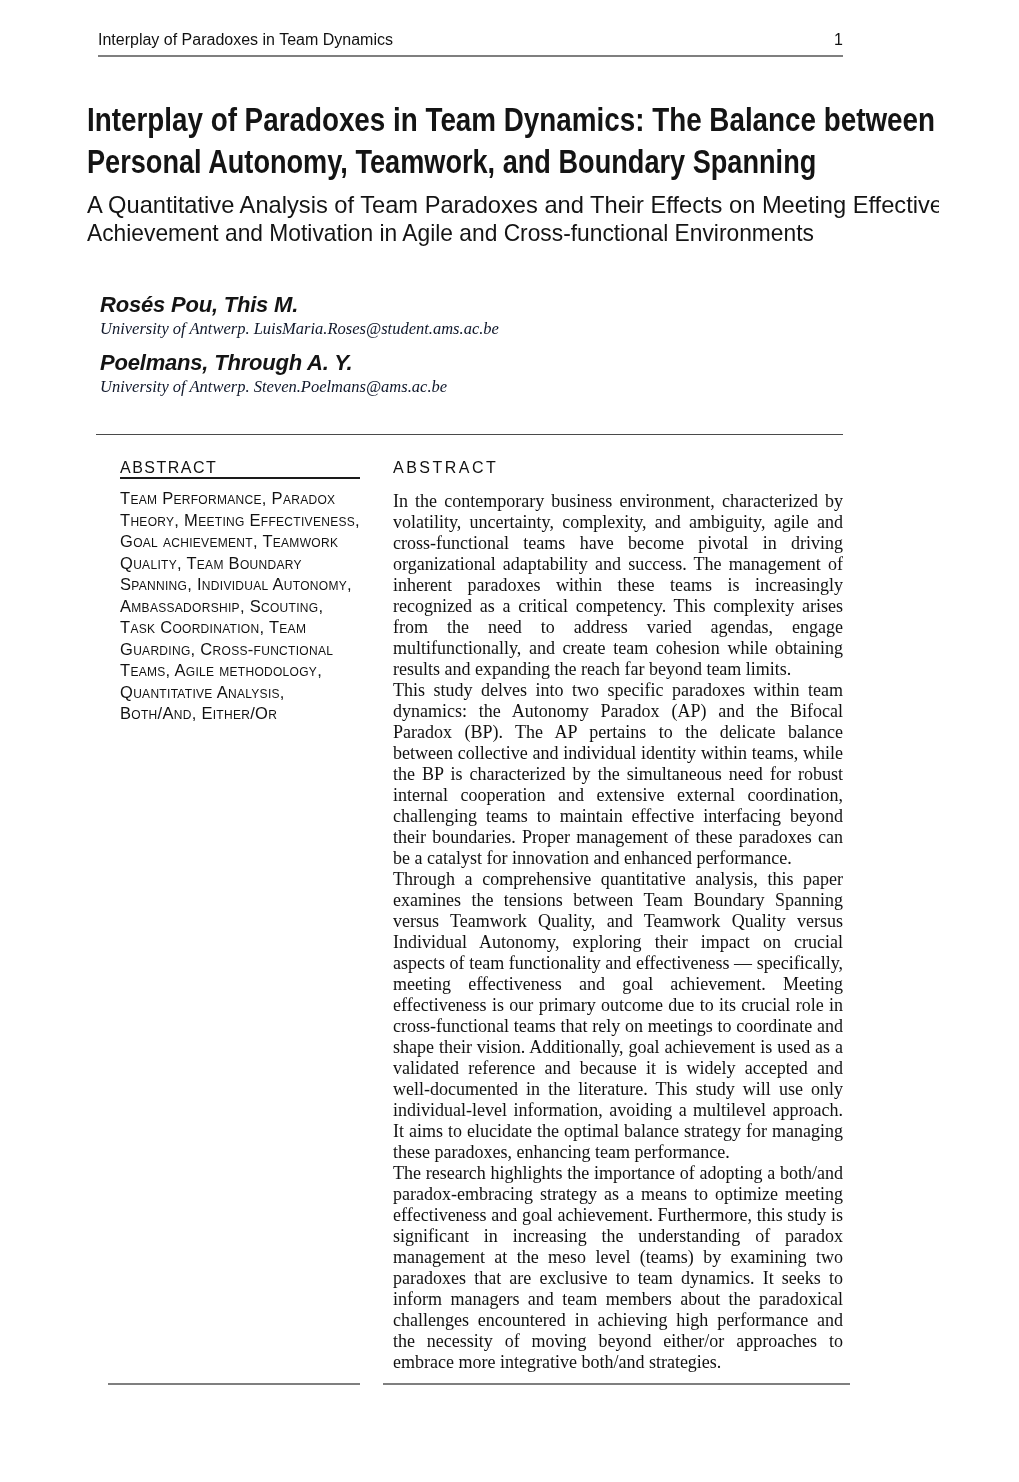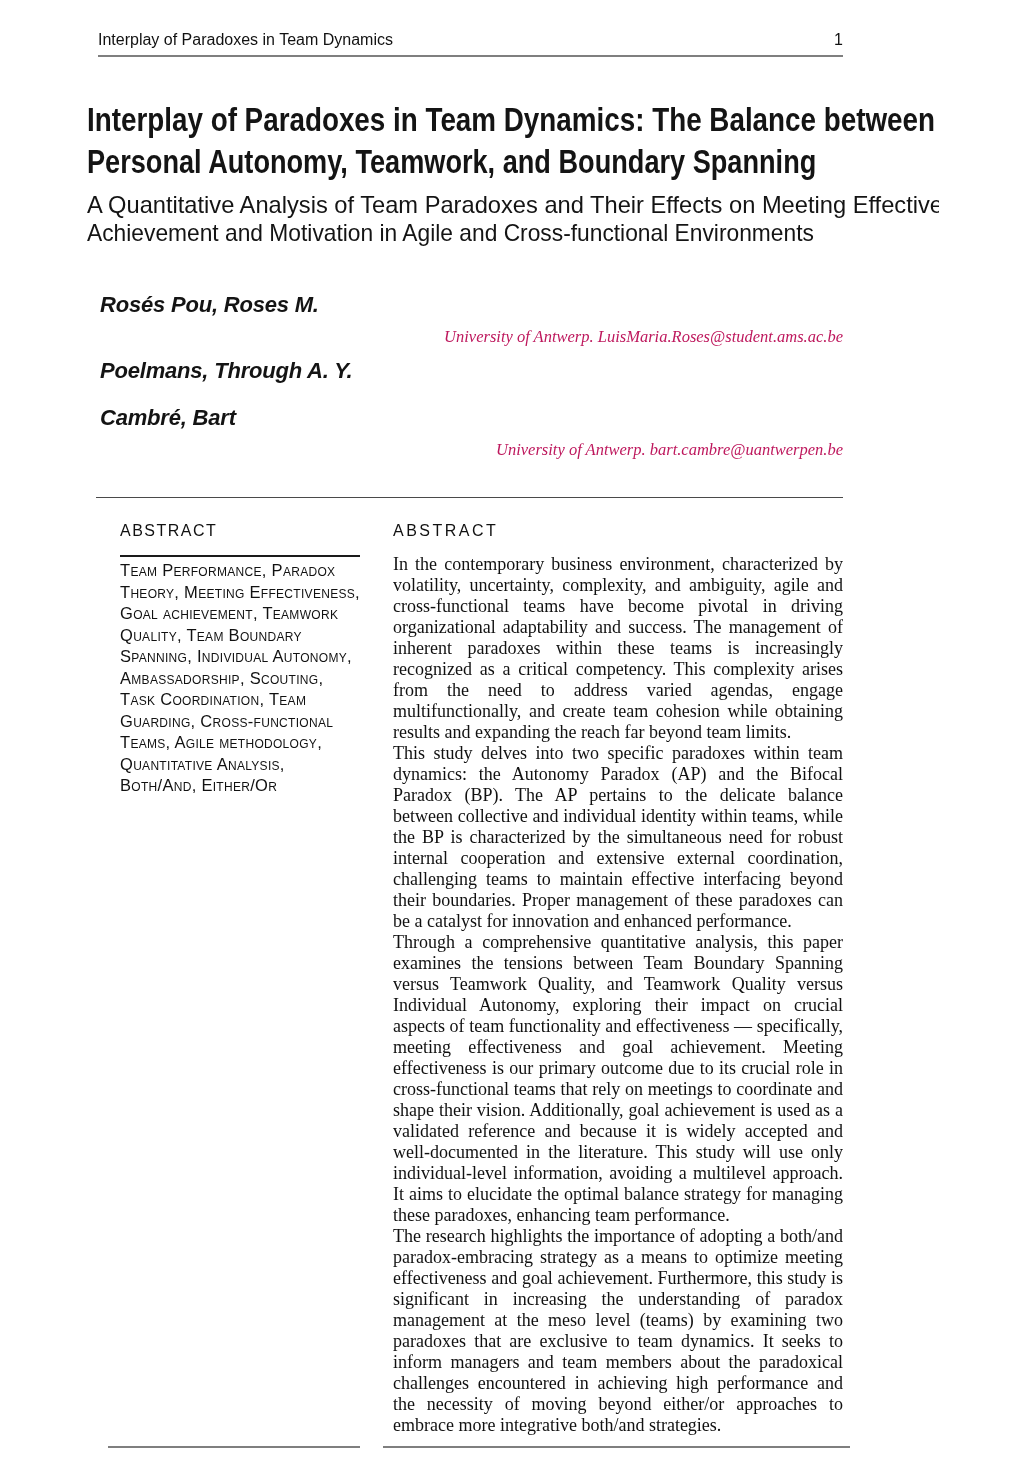--- a/index.html
+++ b/index.html
@@ -53,23 +53,22 @@
     font-style: italic;
     line-height: 27px;
     letter-spacing: -0.2px;
     color: #141414;
   }
   .author-affiliation {
     font-family: "Liberation Serif", serif;
     font-style: italic;
     font-size: 16.5px;
     line-height: 21px;
-    margin-top: 8px;
-    color: #be185d;
-    text-align: right;
+    margin-top: 0;
+    color: #0f172a;
   }
   .mid-rule {
     border: none;
     border-top: 1px solid #4a4a4a;
     margin-top: 37px;
     margin-left: -2px;
     margin-right: 0;
   }
   .columns { display: flex; align-items: stretch; margin-top: 24px; }
   .col-keywords {
@@ -86,23 +85,22 @@
     flex-direction: column;
   }
   .section-label {
     font-size: 16px;
     line-height: 18px;
     letter-spacing: 1.5px;
     color: #111111;
   }
   .abstract-label { letter-spacing: 2.5px; }
   .keywords-list {
-    margin-top: 15px;
     border-top: 2px solid #1a1a1a;
-    padding-top: 3px;
+    padding-top: 9px;
     font-size: 16.5px;
     line-height: 21.5px;
     font-variant: small-caps;
     letter-spacing: 0.3px;
     color: #111111;
   }
   .abstract-body {
     margin-top: 14px;
     margin-bottom: 10px;
     font-family: "Liberation Serif", serif;
@@ -135,29 +133,26 @@
     <span class="line"><span class="fitline" style="transform: scaleX(0.822346);">Personal Autonomy, Teamwork, and Boundary Spanning</span></span>
   </h1>
 
   <h2 class="doc-subtitle">
     <span class="line"><span class="fitline" style="transform: scaleX(0.986118);">A Quantitative Analysis of Team Paradoxes and Their Effects on Meeting Effectiveness, Goal</span></span>
     <span class="line"><span class="fitline" style="transform: scaleX(0.949209);">Achievement and Motivation in Agile and Cross-functional Environments</span></span>
   </h2>
 
   <div class="authors">
     <div class="author">
-      <div class="author-name">Rosés Pou, Roses M.</div>
+      <div class="author-name">Rosés Pou, This M.</div>
       <div class="author-affiliation">University of Antwerp. LuisMaria.Roses@student.ams.ac.be</div>
     </div>
     <div class="author">
       <div class="author-name">Poelmans, Through A. Y.</div>
-    </div>
-    <div class="author spaced">
-      <div class="author-name">Cambré, Bart</div>
-      <div class="author-affiliation">University of Antwerp. bart.cambre@uantwerpen.be</div>
+      <div class="author-affiliation">University of Antwerp. Steven.Poelmans@ams.ac.be</div>
     </div>
   </div>
 
   <hr class="mid-rule">
 
   <div class="columns">
 
     <div class="col-keywords">
       <div class="section-label">ABSTRACT</div>
       <div class="keywords-list">Team Performance, Paradox Theory, Meeting Effectiveness, Goal achievement, Teamwork Quality, Team Boundary Spanning, Individual Autonomy, Ambassadorship, Scouting, Task Coordination, Team Guarding, Cross-functional Teams, Agile methodology, Quantitative Analysis, Both/And, Either/Or</div>

